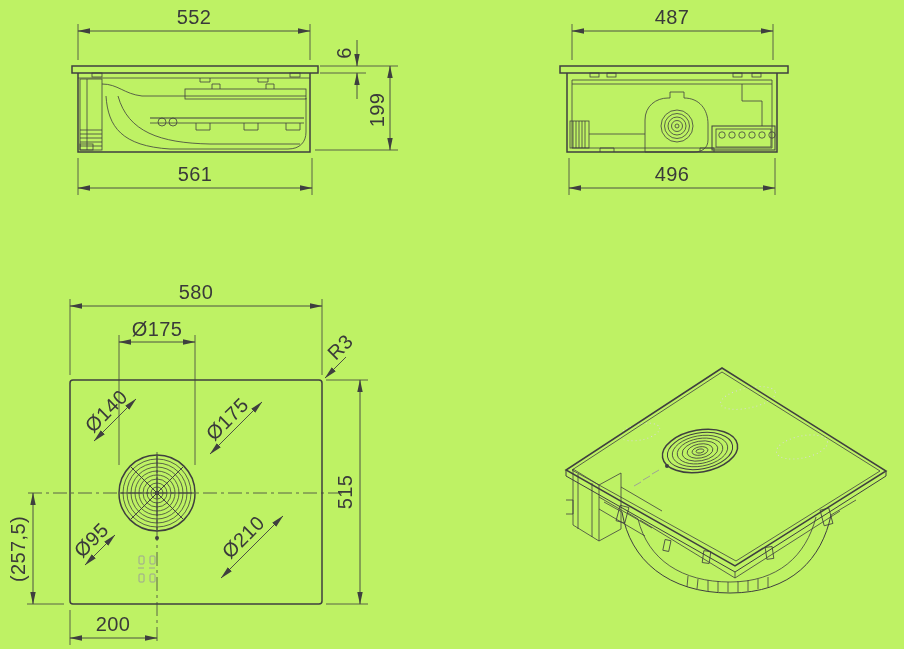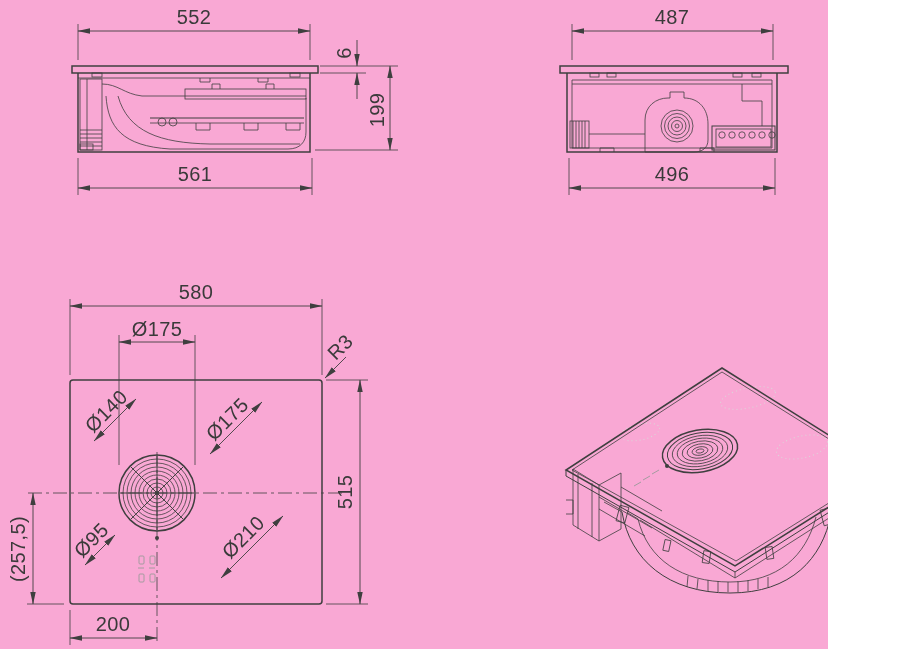--- a/index.html
+++ b/index.html
@@ -1,16 +1,16 @@
 <!DOCTYPE html>
 <html><head>
 <meta charset="utf-8">
 <style>
   html,body{margin:0;padding:0;background:#ffffff;}
-  .canvas{width:828px;height:649px;background:#f9a8d4;position:relative;overflow:hidden;text-align:right;}
+  .canvas{width:904px;height:649px;background:#bef264;position:relative;overflow:hidden;text-align:right;}
   svg{display:block;}
   .ln{stroke:#3f3f3f;fill:none;stroke-width:1;}
   .o{stroke-width:1.5;}
   .t{stroke-width:0.8;}
   .dim{stroke:#3f3f3f;fill:none;stroke-width:0.9;}
   .ext{stroke:#3f3f3f;fill:none;stroke-width:0.8;}
   .cl{stroke:#3f3f3f;fill:none;stroke-width:0.8;stroke-dasharray:14 4 3 4;}
   .lt{stroke:#9a9a9a;fill:none;stroke-width:0.9;}
   .spk{stroke:#d9d9d9;fill:none;stroke-width:1;stroke-dasharray:1 3;}
   .tx{font-family:"Liberation Sans",sans-serif;font-size:20px;fill:#3a3a3a;letter-spacing:0.4px;}

